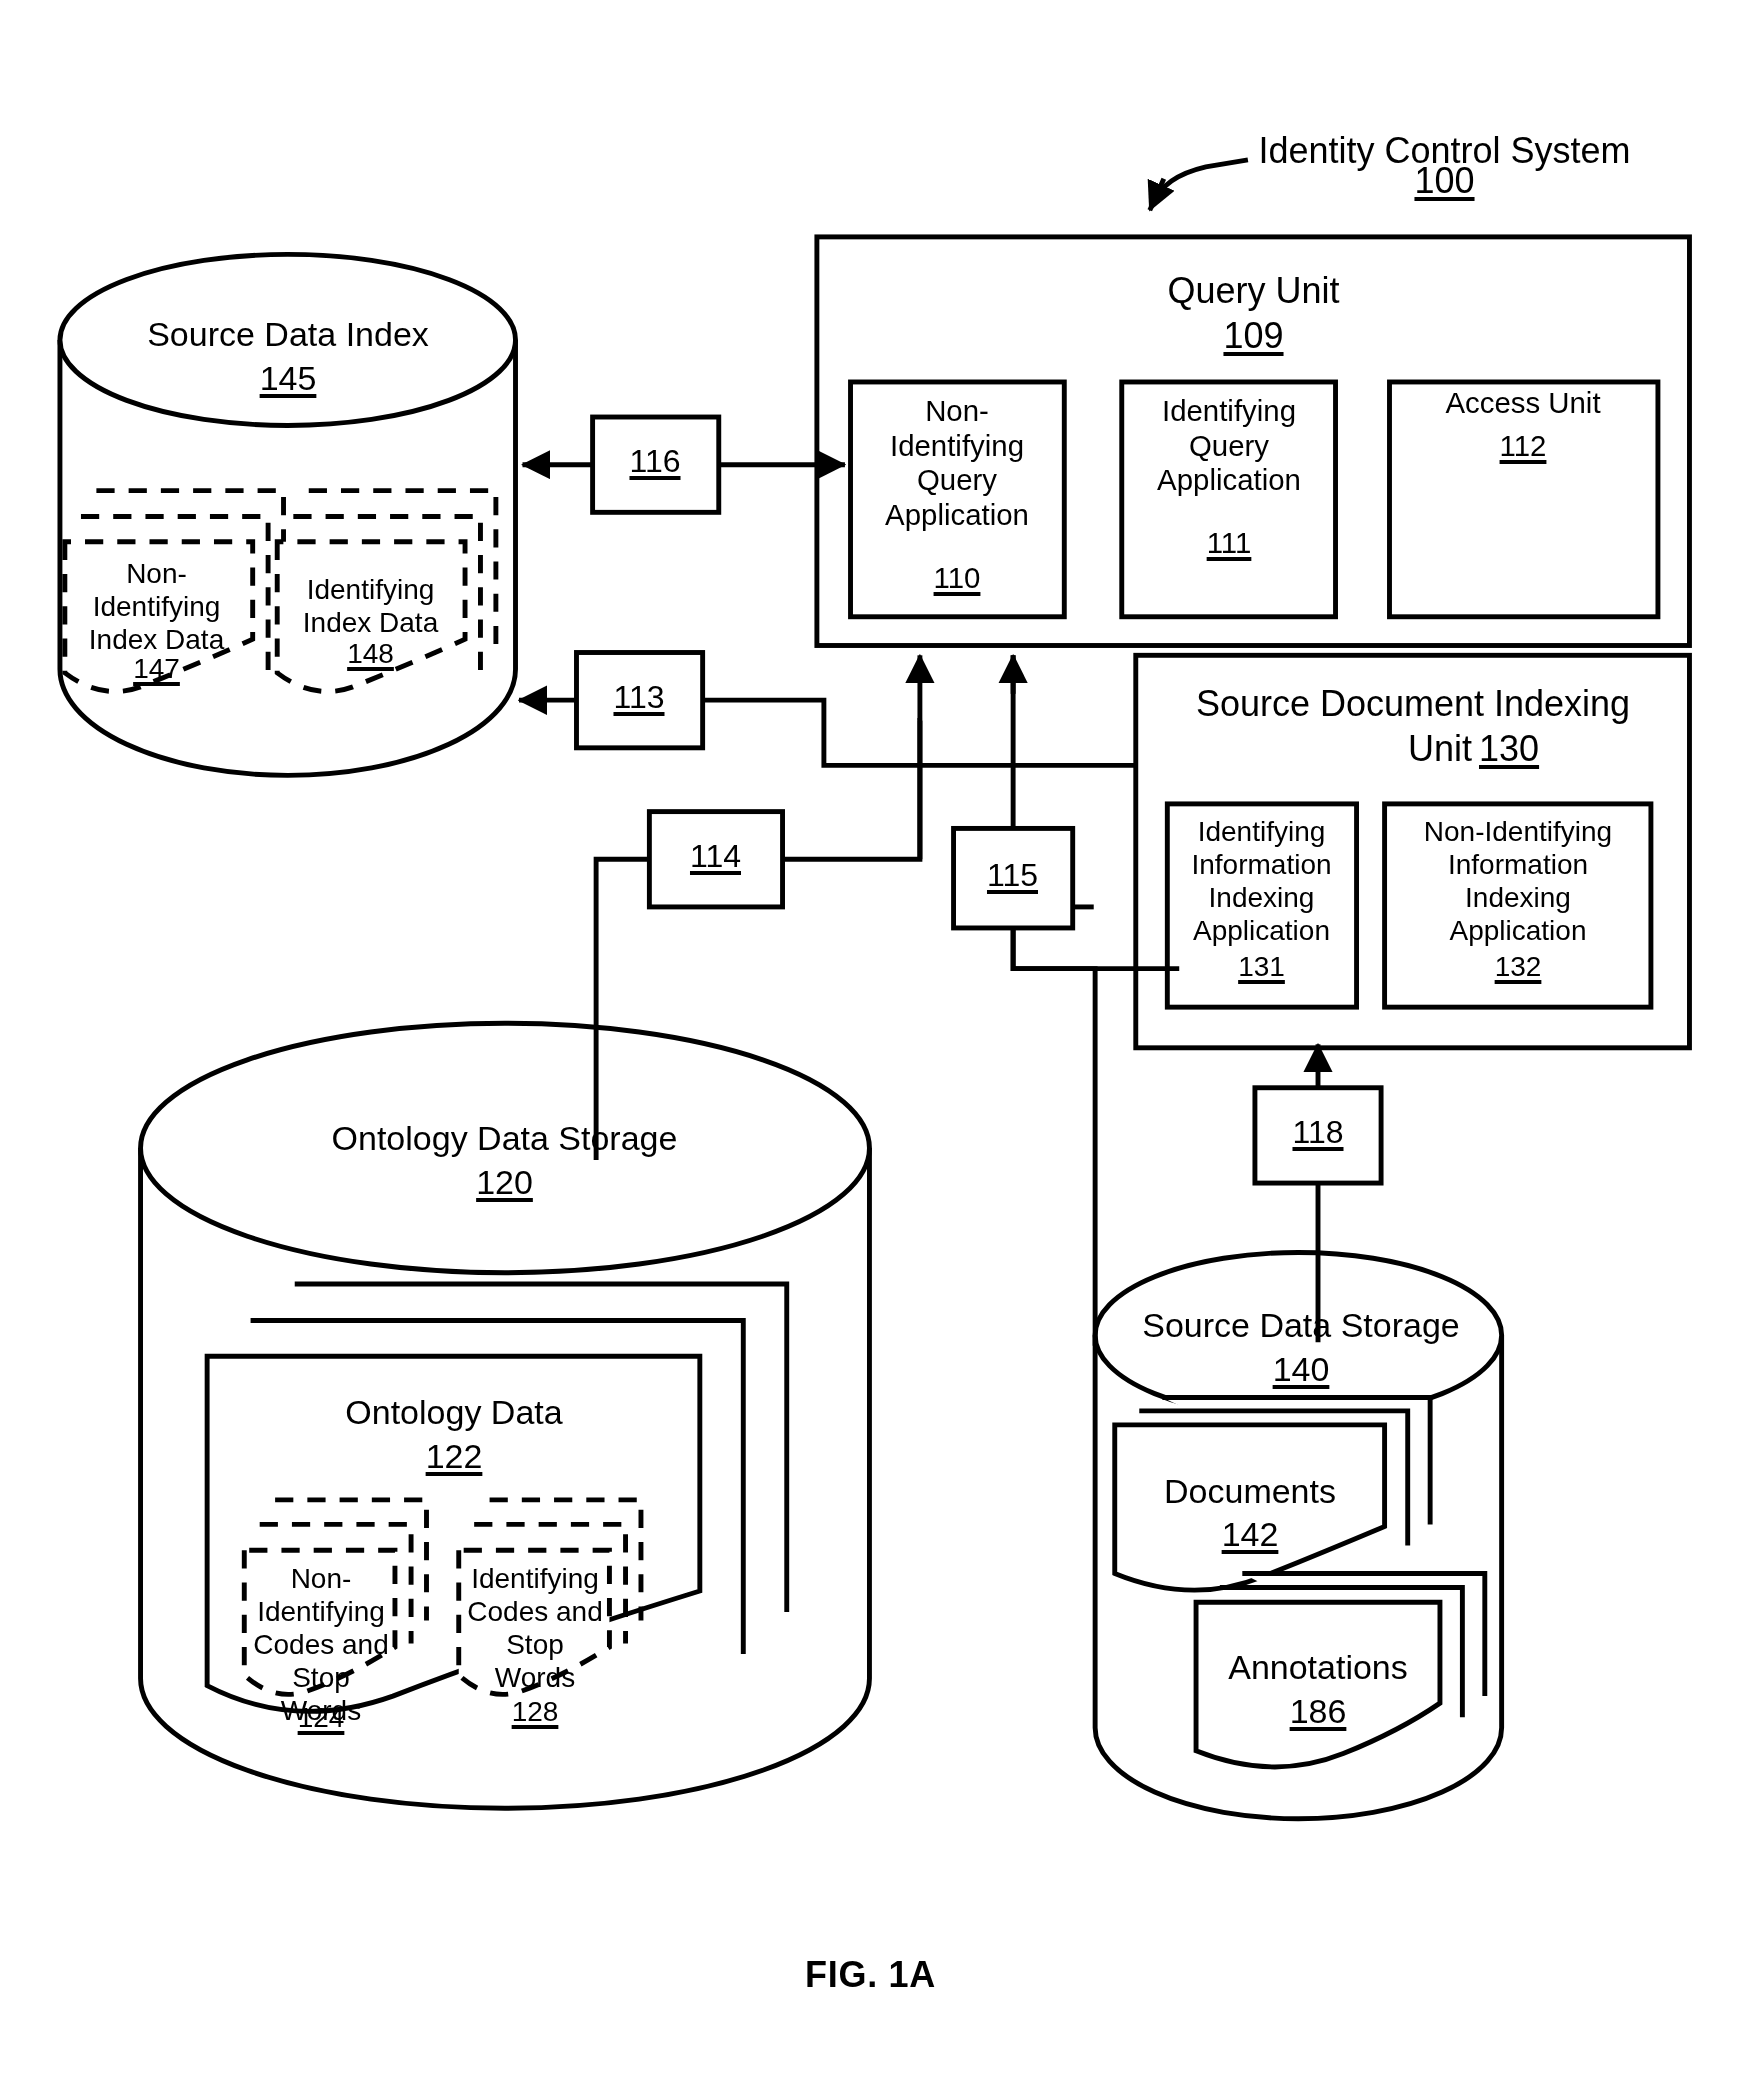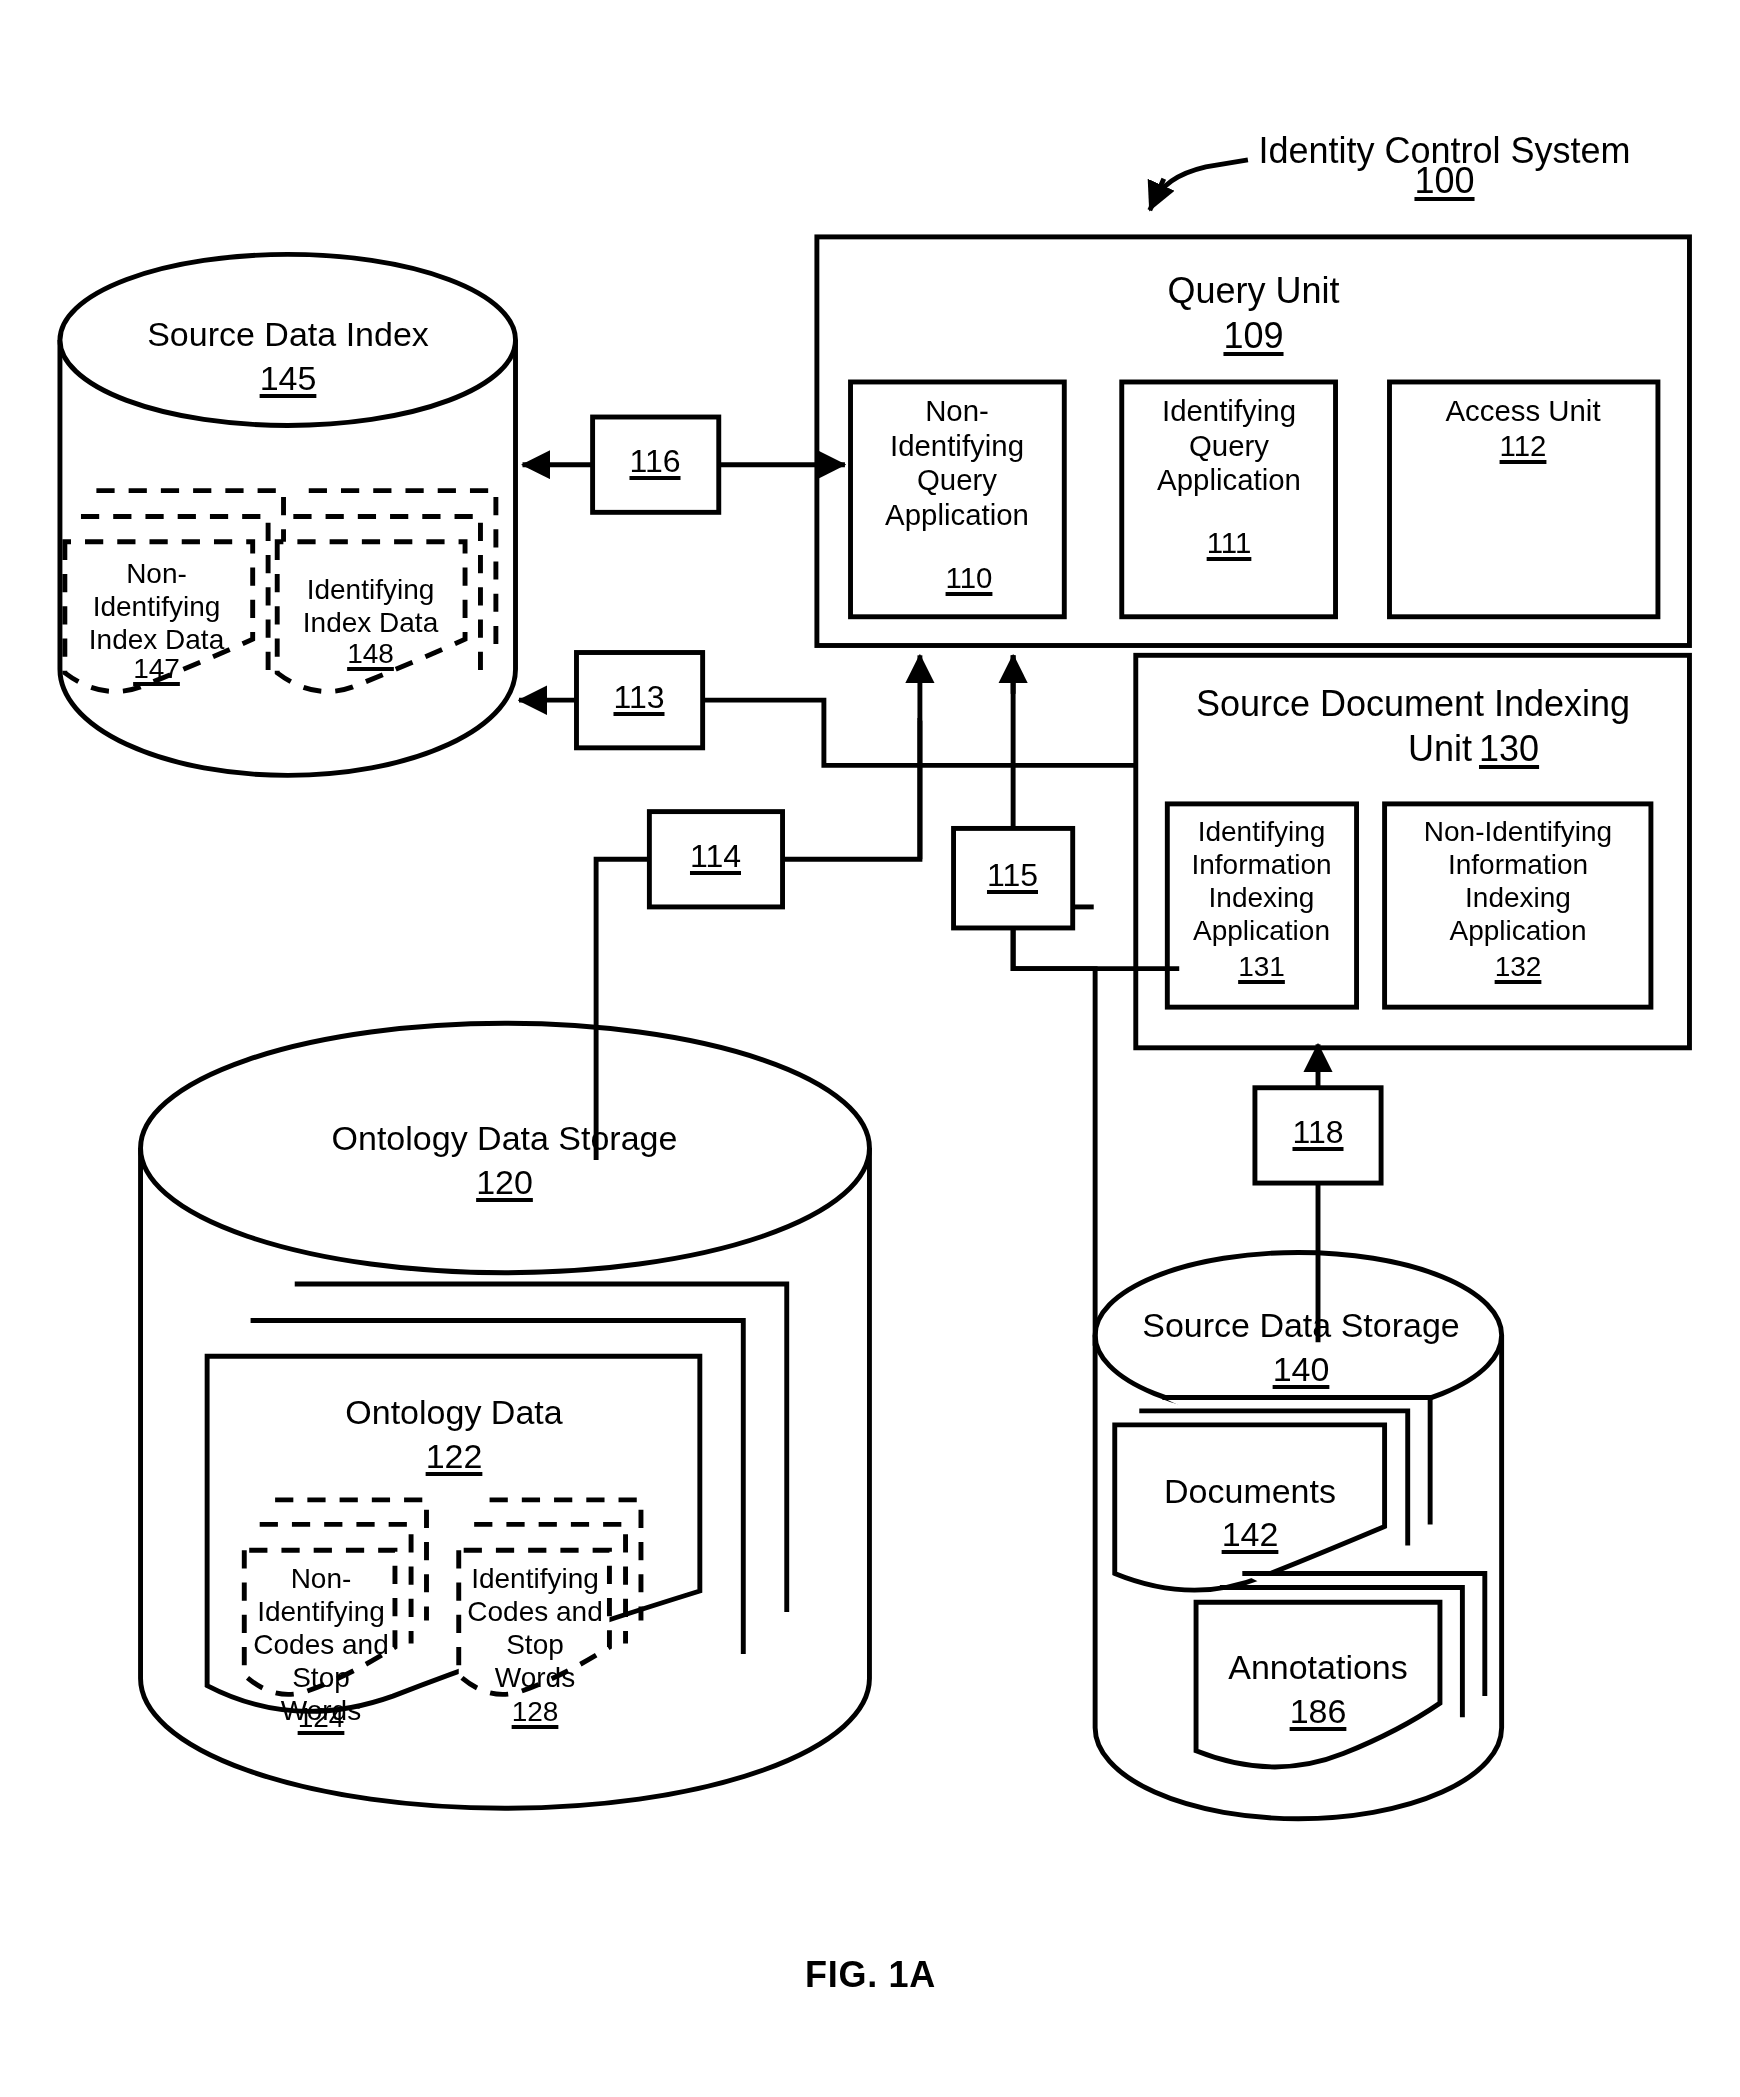--- a/index.html
+++ b/index.html
@@ -162,28 +162,28 @@
   <div class="lbl t-sys" style="left:1220px; top:130px; width:449px;">Identity Control System</div>
   <div class="lbl t-sys ref" style="left:1220px; top:160px; width:449px;">100</div>
 
   <div class="lbl t-unit" style="left:817px; top:270px; width:873px;">Query Unit</div>
   <div class="lbl t-unit ref" style="left:817px; top:315px; width:873px;">109</div>
 
   <div class="lbl t-sub" style="left:850px; top:394px; width:214px;">Non-
 Identifying
 Query
 Application</div>
-  <div class="lbl t-sub ref" style="left:850px; top:561px; width:214px;padding-left:12px;">110</div>
+  <div class="lbl t-sub ref" style="left:850px; top:561px; width:214px;">110</div>
 
   <div class="lbl t-sub" style="left:1122px; top:394px; width:214px;">Identifying
 Query
 Application</div>
   <div class="lbl t-sub ref" style="left:1122px; top:526px; width:214px;">111</div>
 
-  <div class="lbl t-sub" style="left:1389px; top:394px; width:268px;">Access Unit</div>
+  <div class="lbl t-sub" style="left:1389px; top:386px; width:268px;">Access Unit</div>
   <div class="lbl t-sub ref" style="left:1389px; top:429px; width:268px;">112</div>
 
   <div class="lbl t-unit" style="left:1136px; top:683px; width:554px;">Source Document Indexing</div>
   <div class="lbl t-unit" style="left:1136px; top:728px; width:336px; text-align:right;">Unit</div>
   <div class="lbl t-unit ref" style="left:1479px; top:728px; width:105px; text-align:left;">130</div>
 
   <div class="lbl t-small" style="left:1167px; top:815px; width:189px;">Identifying
 Information
 Indexing
 Application</div>

